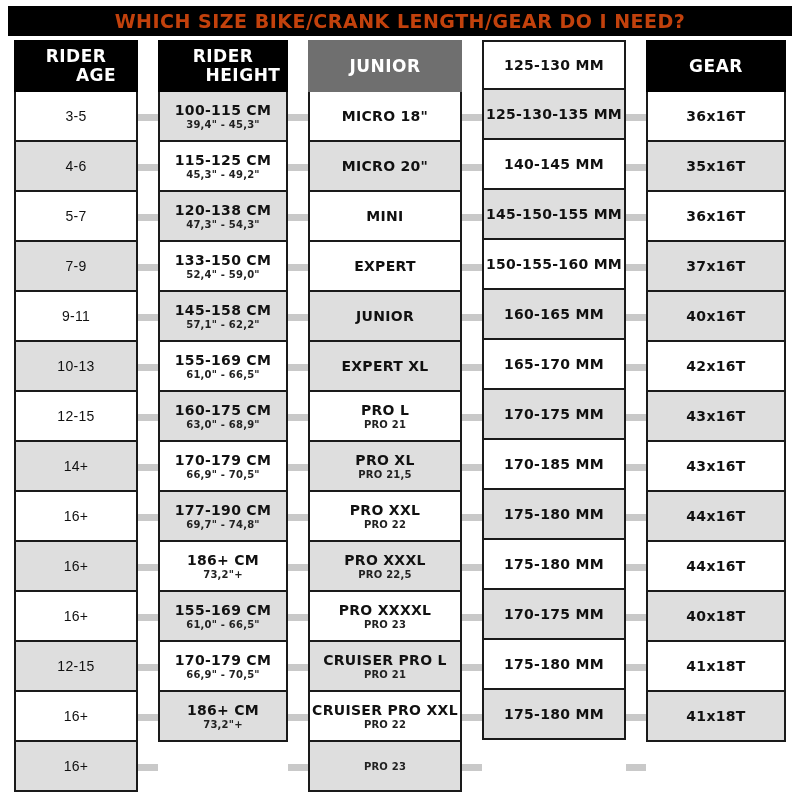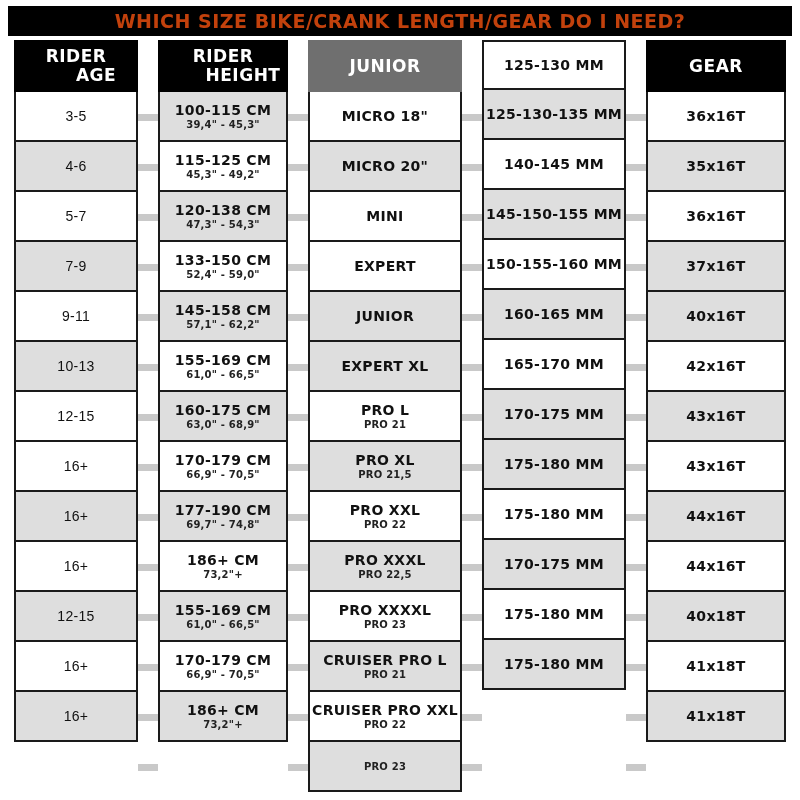--- a/index.html
+++ b/index.html
@@ -145,20 +145,23 @@
         </div>
         <div class="cell">
           <div class="main">9-11</div>
         </div>
         <div class="cell shade">
           <div class="main">10-13</div>
         </div>
         <div class="cell">
           <div class="main">12-15</div>
         </div>
+        <div class="cell shade">
+          <div class="main">14+</div>
+        </div>
         <div class="cell">
           <div class="main">16+</div>
         </div>
         <div class="cell shade">
           <div class="main">16+</div>
         </div>
         <div class="cell">
           <div class="main">16+</div>
         </div>
         <div class="cell shade">
@@ -300,20 +303,23 @@
           <div class="main">150-155-160 MM</div>
         </div>
         <div class="cell shade">
           <div class="main">160-165 MM</div>
         </div>
         <div class="cell">
           <div class="main">165-170 MM</div>
         </div>
         <div class="cell shade">
           <div class="main">170-175 MM</div>
+        </div>
+        <div class="cell">
+          <div class="main">170-185 MM</div>
         </div>
         <div class="cell shade">
           <div class="main">175-180 MM</div>
         </div>
         <div class="cell">
           <div class="main">175-180 MM</div>
         </div>
         <div class="cell shade">
           <div class="main">170-175 MM</div>
         </div>

